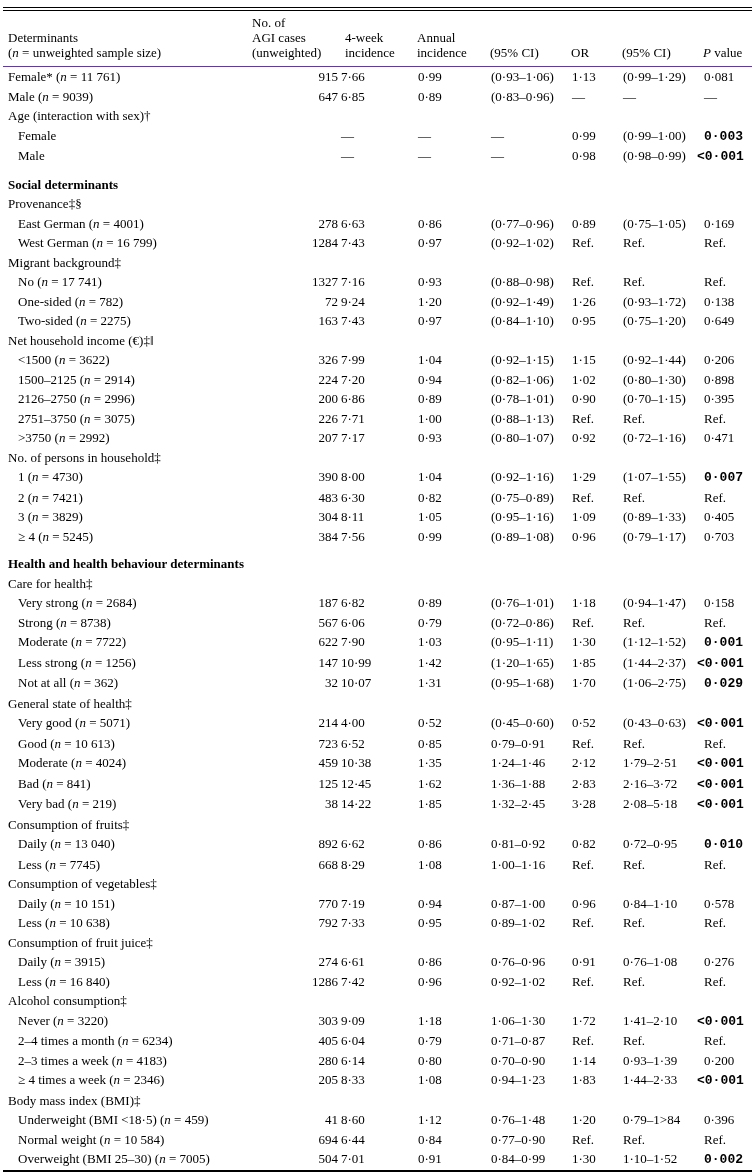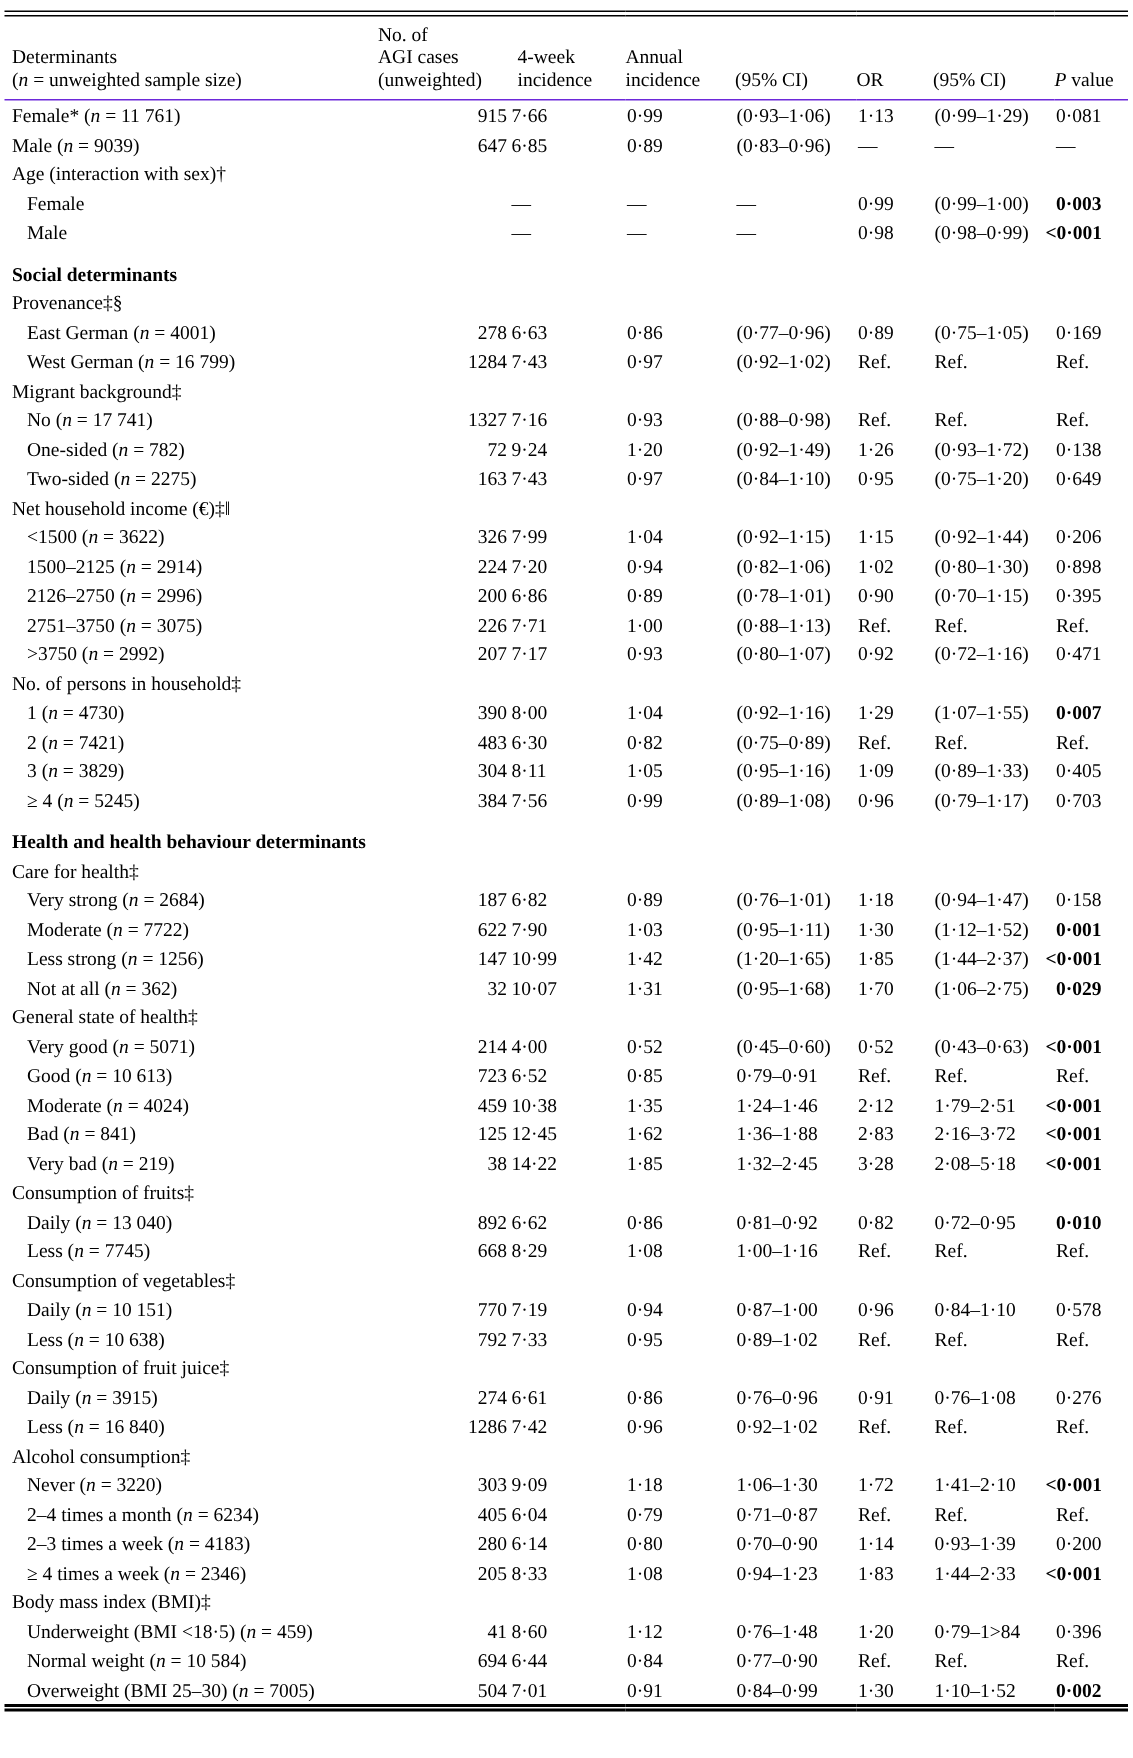--- a/index.html
+++ b/index.html
@@ -37,21 +37,21 @@
     line-height: 17.5px;
     vertical-align: baseline;
     white-space: nowrap;
   }
   td.c-det { padding-left: 5px; }
   td.c-det.ind { padding-left: 15px; }
   td.c-cases { text-align: right; padding-right: 2px; margin-top: 19px; }
   td.c-week  { text-align: left; padding-right: 46px; }
   td.c-annual, td.c-ci, td.c-or, td.c-ci2, td.c-p { text-align: left; }
   td.c-p.hang { text-indent: -7px; }
-  td.pbold { font-weight: bold; }
+  td.pbold { font-weight: bold; font-family: Liberation Mono, monospace; }
   tr.section td { font-weight: bold; }
   tr.gap-above td { padding-top: 9px; }
   i { font-style: italic; }
 </style>
 </head>
 <body>
 
 <div class="page">
   <table>
     <colgroup>
@@ -290,20 +290,30 @@
           <td class="c-det ind">Very strong (<i>n</i> = 2684)</td>
           <td class="c-cases">187</td>
           <td class="c-week">6·82</td>
           <td class="c-annual">0·89</td>
           <td class="c-ci">(0·76–1·01)</td>
           <td class="c-or">1·18</td>
           <td class="c-ci2">(0·94–1·47)</td>
           <td class="c-p">0·158</td>
         </tr>
         <tr class="data">
+          <td class="c-det ind">Strong (<i>n</i> = 8738)</td>
+          <td class="c-cases">567</td>
+          <td class="c-week">6·06</td>
+          <td class="c-annual">0·79</td>
+          <td class="c-ci">(0·72–0·86)</td>
+          <td class="c-or">Ref.</td>
+          <td class="c-ci2">Ref.</td>
+          <td class="c-p">Ref.</td>
+        </tr>
+        <tr class="data">
           <td class="c-det ind">Moderate (<i>n</i> = 7722)</td>
           <td class="c-cases">622</td>
           <td class="c-week">7·90</td>
           <td class="c-annual">1·03</td>
           <td class="c-ci">(0·95–1·11)</td>
           <td class="c-or">1·30</td>
           <td class="c-ci2">(1·12–1·52)</td>
           <td class="c-p pbold">0·001</td>
         </tr>
         <tr class="data">

